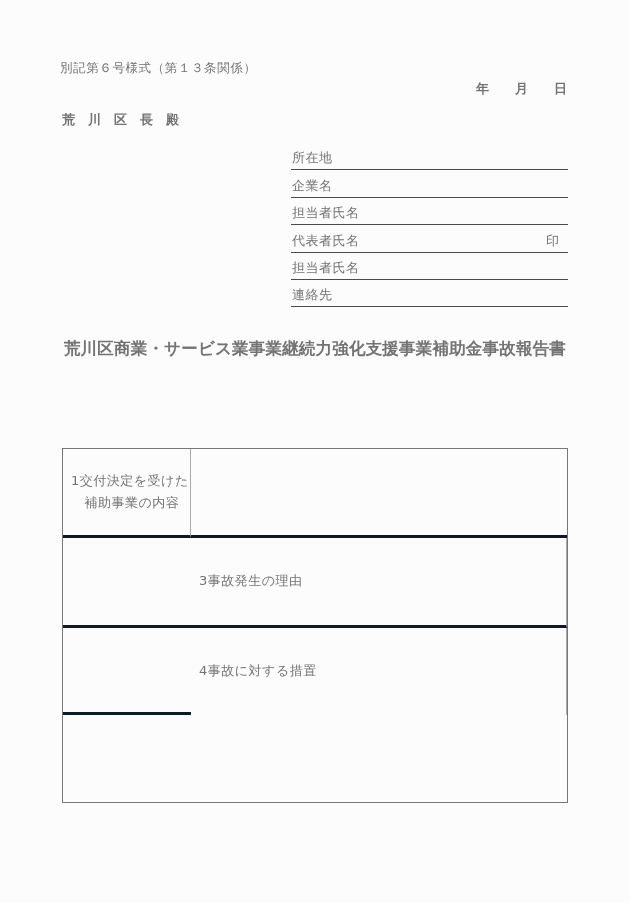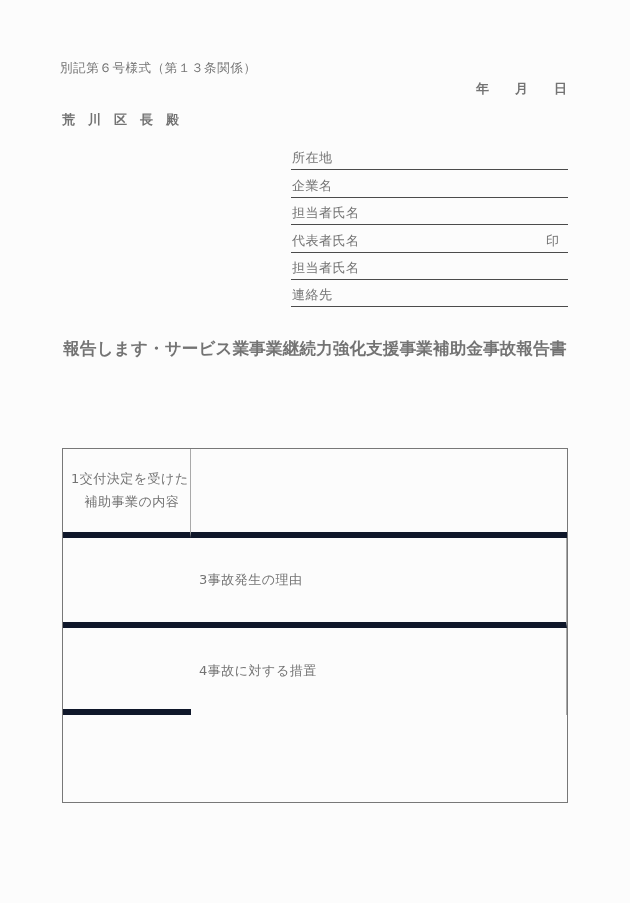--- a/index.html
+++ b/index.html
@@ -71,21 +71,21 @@
   .lcell {
     box-sizing:border-box;
     border-right:1px solid #a9a9a9;
     display:flex; flex-direction:column; justify-content:center;
     padding-left:8px;
     font-size:13px; letter-spacing:0.5px;
     line-height:22.5px;
   }
   .lcell span { white-space:nowrap; }
   .vcell { box-sizing:border-box; }
-  .rb { border-bottom:6px solid #0f172a; }
+  .rb { border-bottom:3px solid #0f172a; }
 </style>
 </head>
 <body>
 
 <div class="page">
 
   <div class="abs form-note">別記第６号様式（第１３条関係）</div>
 
   <div class="abs date-line">年　　月　　日</div>
 
@@ -104,21 +104,21 @@
     <span class="flabel">代表者氏名</span>
     <span class="seal">印</span>
   </div>
   <div class="field" style="top:257px">
     <span class="flabel">担当者氏名</span>
   </div>
   <div class="field" style="top:284px">
     <span class="flabel">連絡先</span>
   </div>
 
-  <div class="abs doc-title">報告します・サービス業事業継続力強化支援事業補助金事故報告書</div>
+  <div class="abs doc-title">荒川区商業・サービス業事業継続力強化支援事業補助金事故報告書</div>
 
 
   <div class="abs rtable">
 
     <div class="lcell rb">
       <span>1交付決定を受けた</span>
       <span>　補助事業の内容</span>
     </div>
     <div class="vcell rb"></div>
 

